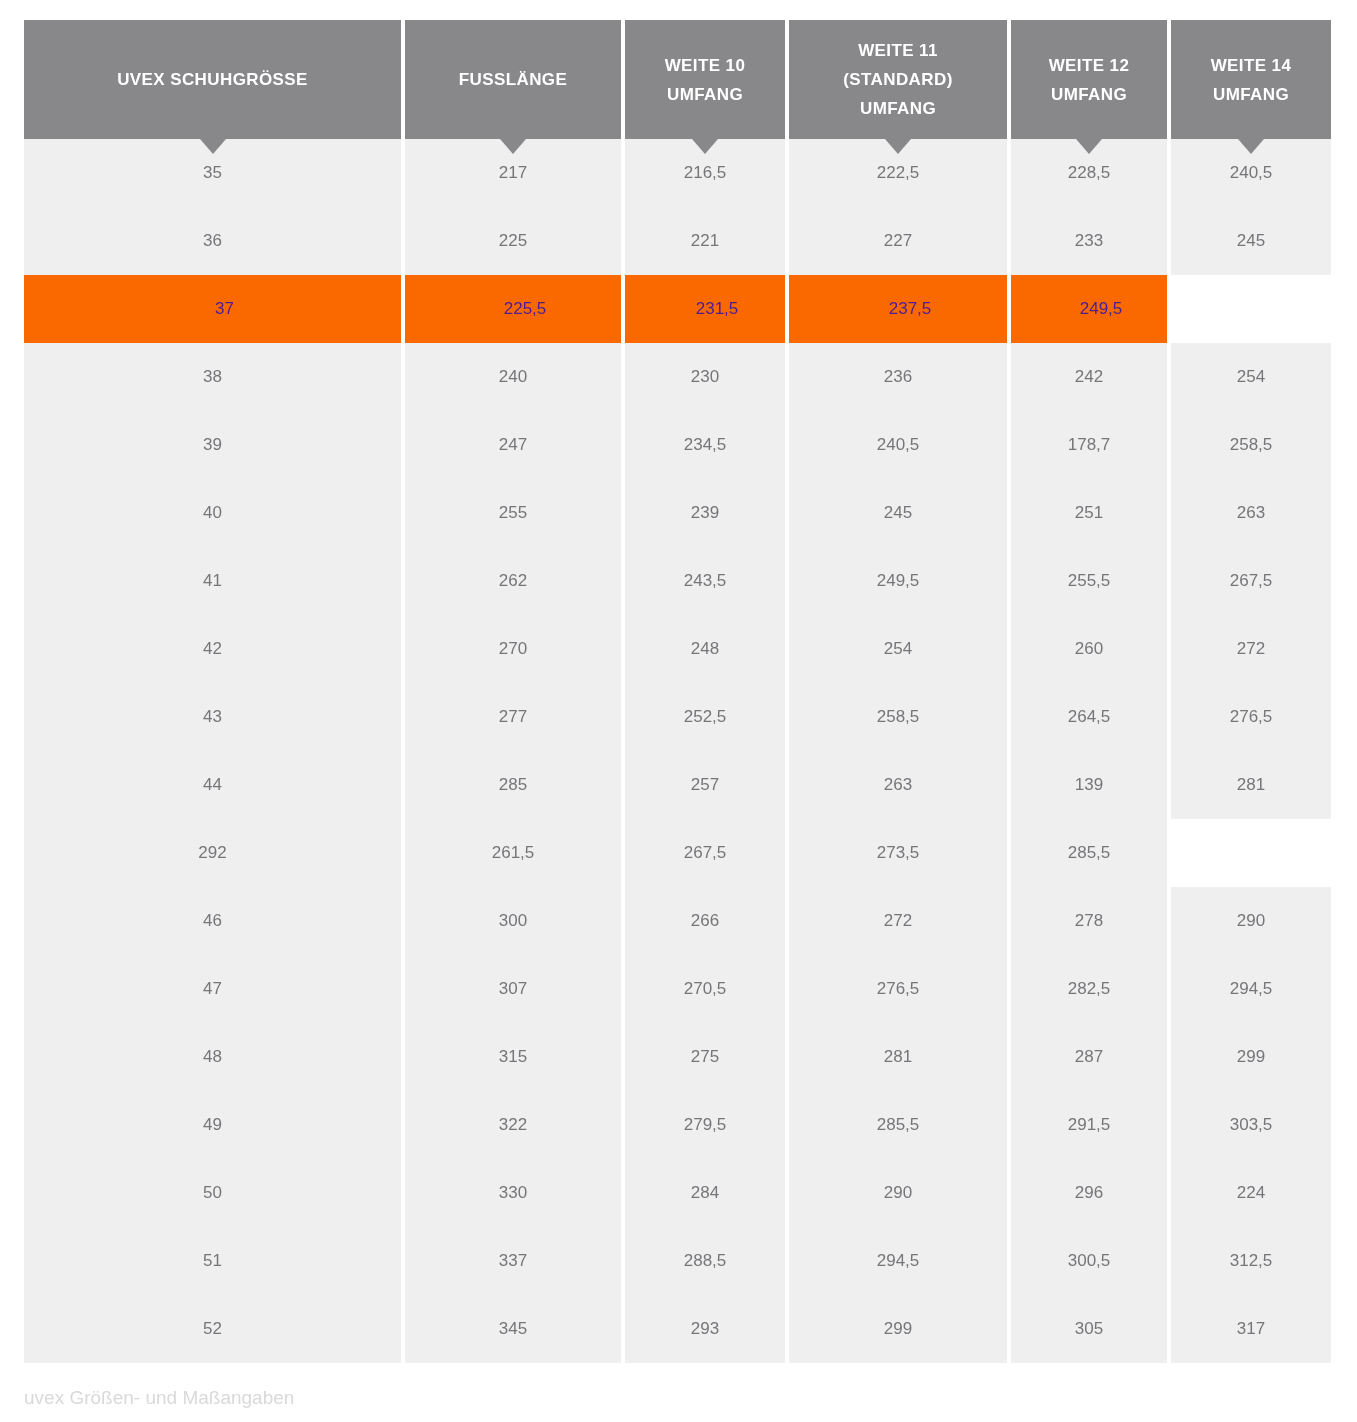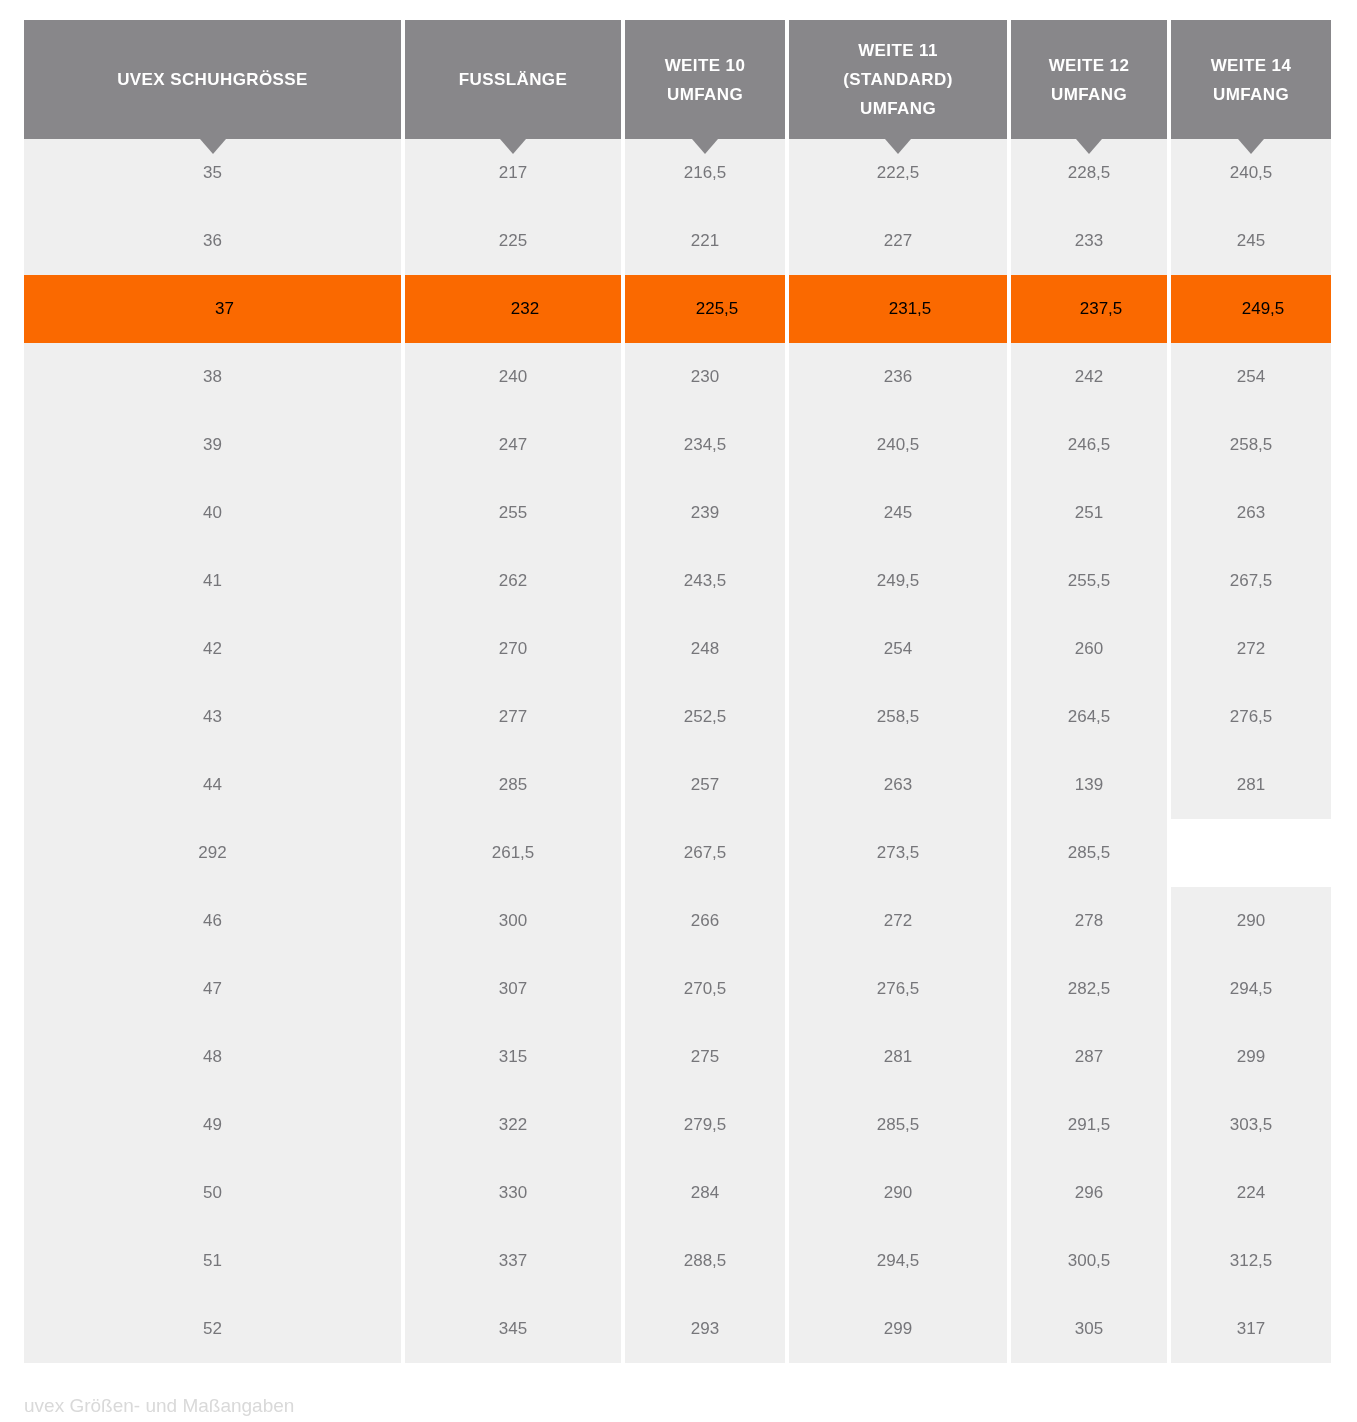--- a/index.html
+++ b/index.html
@@ -65,25 +65,25 @@
     height: 68px;
     background: var(--row-bg);
     display: flex;
     align-items: center;
     justify-content: center;
     font-size: 17px;
     color: var(--cell-text);
   }
   .row.highlight .td {
     background: var(--highlight-bg);
-    color: #000000;
+    color: #4c1d95;
     padding-left: 24px;
   }
   .caption {
-    margin-top: 32px;
+    margin-top: 24px;
     font-size: 19px;
     color: var(--caption-text);
   }
 </style>
 </head>
 <body>
 
 <div class="page">
   <div class="size-table">
     <div class="header-row">
@@ -129,40 +129,39 @@
         <div class="row">
     <div class="td">36</div>
     <div class="td">225</div>
     <div class="td">221</div>
     <div class="td">227</div>
     <div class="td">233</div>
     <div class="td">245</div>
   </div>
         <div class="row highlight">
     <div class="td">37</div>
-    <div class="td">232</div>
     <div class="td">225,5</div>
     <div class="td">231,5</div>
     <div class="td">237,5</div>
     <div class="td">249,5</div>
   </div>
         <div class="row">
     <div class="td">38</div>
     <div class="td">240</div>
     <div class="td">230</div>
     <div class="td">236</div>
     <div class="td">242</div>
     <div class="td">254</div>
   </div>
         <div class="row">
     <div class="td">39</div>
     <div class="td">247</div>
     <div class="td">234,5</div>
     <div class="td">240,5</div>
-    <div class="td">246,5</div>
+    <div class="td">178,7</div>
     <div class="td">258,5</div>
   </div>
         <div class="row">
     <div class="td">40</div>
     <div class="td">255</div>
     <div class="td">239</div>
     <div class="td">245</div>
     <div class="td">251</div>
     <div class="td">263</div>
   </div>

